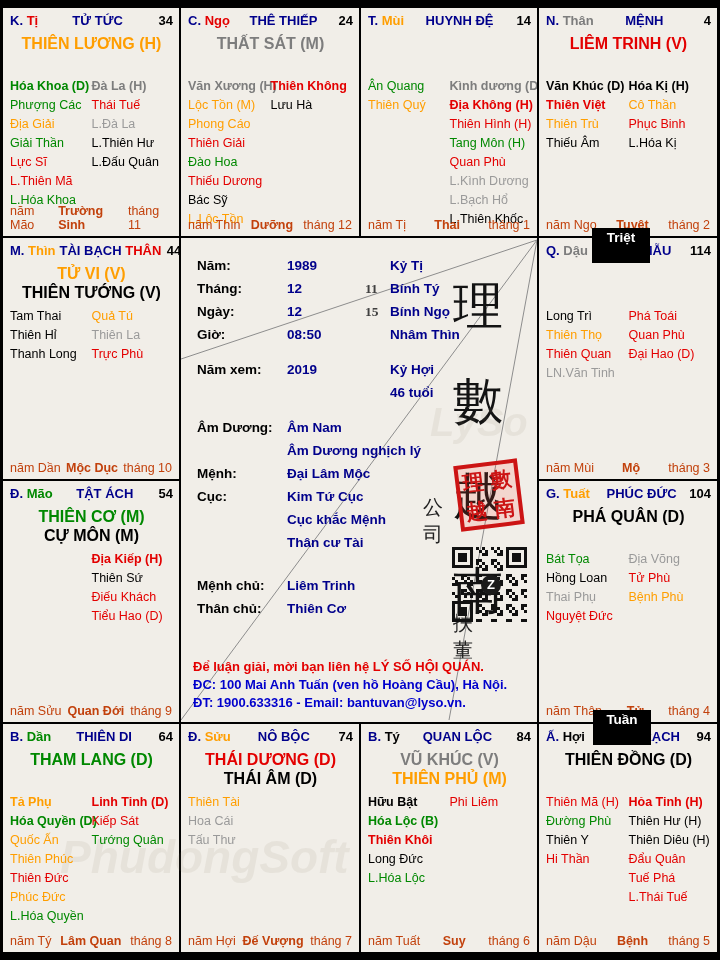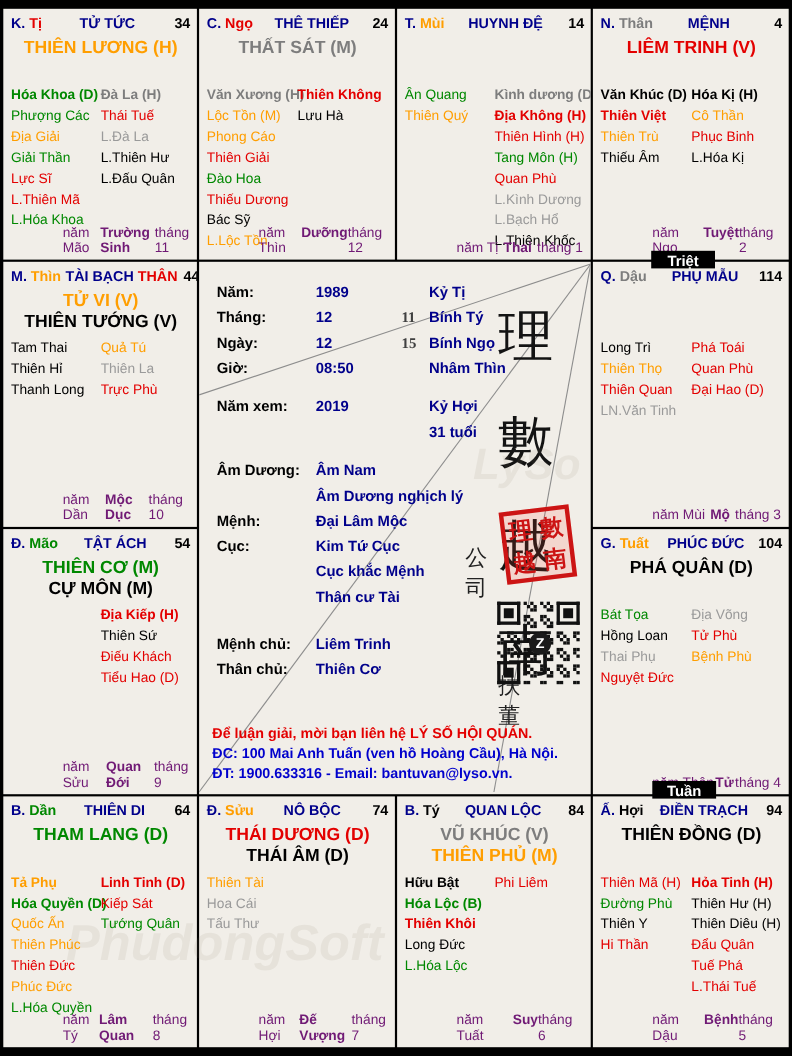--- a/index.html
+++ b/index.html
@@ -16,21 +16,21 @@
 
   
   .palace{padding:5px 6px 20px 7px;}
   .p-head{display:flex;align-items:baseline;font-size:13px;font-weight:bold;height:18px;white-space:nowrap;position:relative;z-index:3;}
   .p-head .sb{margin-right:4px;}
   .p-head .mid{flex:1;text-align:center;}
   .p-head .num{min-width:20px;text-align:right;color:#000;}
   .p-main{margin-top:3px;min-height:41px;text-align:center;font-size:16px;font-weight:bold;line-height:19px;position:relative;z-index:3;}
   .p-cols{display:flex;font-size:12.5px;line-height:19px;margin-top:2px;position:relative;z-index:3;}
   .p-cols .col{width:50%;white-space:nowrap;}
-  .p-foot{position:absolute;left:7px;right:7px;bottom:4px;display:flex;justify-content:space-between;font-size:12.5px;color:#701a75;z-index:3;margin-left:47px;}
+  .p-foot{position:absolute;left:7px;right:7px;bottom:4px;display:flex;justify-content:space-between;font-size:12.5px;color:#c2410c;z-index:3;}
   .p-foot .stage{font-weight:bold;}
 
   
   .navy{color:#00008B}.red{color:#e30000}.orange{color:#ff9e00}.green{color:#008800}
   .gray{color:#7d7d7d}.lgray{color:#9a9a9a}.black{color:#000}
   .b{font-weight:bold}
 
   
   .center{position:relative;}
   .lines{position:absolute;inset:0;z-index:1;}
@@ -48,21 +48,21 @@
   .contact .c2,.contact .c3{color:#0000cc;}
   .calligraphy{position:absolute;right:30px;top:42px;width:58px;text-align:center;color:#131313;font-size:50px;line-height:52px;display:flex;flex-direction:column;gap:43px;z-index:2;font-family:"DejaVu Serif","Liberation Serif",serif;}
   .smallcal{position:absolute;width:24px;text-align:center;font-size:20px;line-height:27px;color:#222;z-index:2;font-family:"DejaVu Serif","Liberation Serif",serif;}
   .sc1{right:62px;top:372px;}
   .sc2{right:92px;top:256px;}
   .seal{position:absolute;right:16px;top:224px;width:56px;height:58px;border:4px solid #cc1414;background:rgba(255,70,50,0.14);color:#cc1414;transform:rotate(-7deg);display:grid;grid-template-columns:1fr 1fr;place-items:center;font-size:21px;font-weight:bold;z-index:4;font-family:"DejaVu Serif","Liberation Serif",serif;}
   .qr{position:absolute;right:4px;top:308px;width:84px;height:78px;z-index:3;}
   .qrlogo{position:absolute;left:50%;top:50%;width:20px;height:20px;margin:-10px 0 0 -10px;background:#1a1a1a;border-radius:50%;color:#fff;font-size:13px;font-weight:bold;text-align:center;line-height:20px;}
 
   
-  .badge{position:absolute;width:58px;height:16px;background:#000;color:#fff;font-size:13.5px;font-weight:bold;text-align:center;line-height:19px;z-index:8;}
+  .badge{position:absolute;width:58px;height:35px;background:#000;color:#fff;font-size:13.5px;font-weight:bold;text-align:center;line-height:19px;z-index:8;}
   .triet{left:592px;top:228px;}
   .tuan{left:593px;top:710px;}
 
   
   .wm{position:absolute;font-size:46px;font-weight:bold;font-style:italic;color:#8a7f6a;opacity:0.10;z-index:2;white-space:nowrap;}
   .wm1{left:60px;top:830px;}
   .wm2{left:430px;top:400px;font-size:40px;}
 </style>
 </head>
 <body>
@@ -254,21 +254,21 @@
           <div class="irow gap12">
             <span class="lab">Năm xem:</span>
             <span class="v1">2019</span>
             <span class="v2"></span>
             <span class="v3">Kỷ Hợi</span>
           </div>
           <div class="irow">
             <span class="lab"></span>
             <span class="v1"></span>
             <span class="v2"></span>
-            <span class="v3">31 tuổi</span>
+            <span class="v3">46 tuổi</span>
           </div>
           <div class="irow gap12">
             <span class="lab">Âm Dương:</span>
             <span class="v1 wide">Âm Nam</span>
           </div>
           <div class="irow">
             <span class="lab"></span>
             <span class="v1 wide">Âm Dương nghịch lý</span>
           </div>
           <div class="irow">

